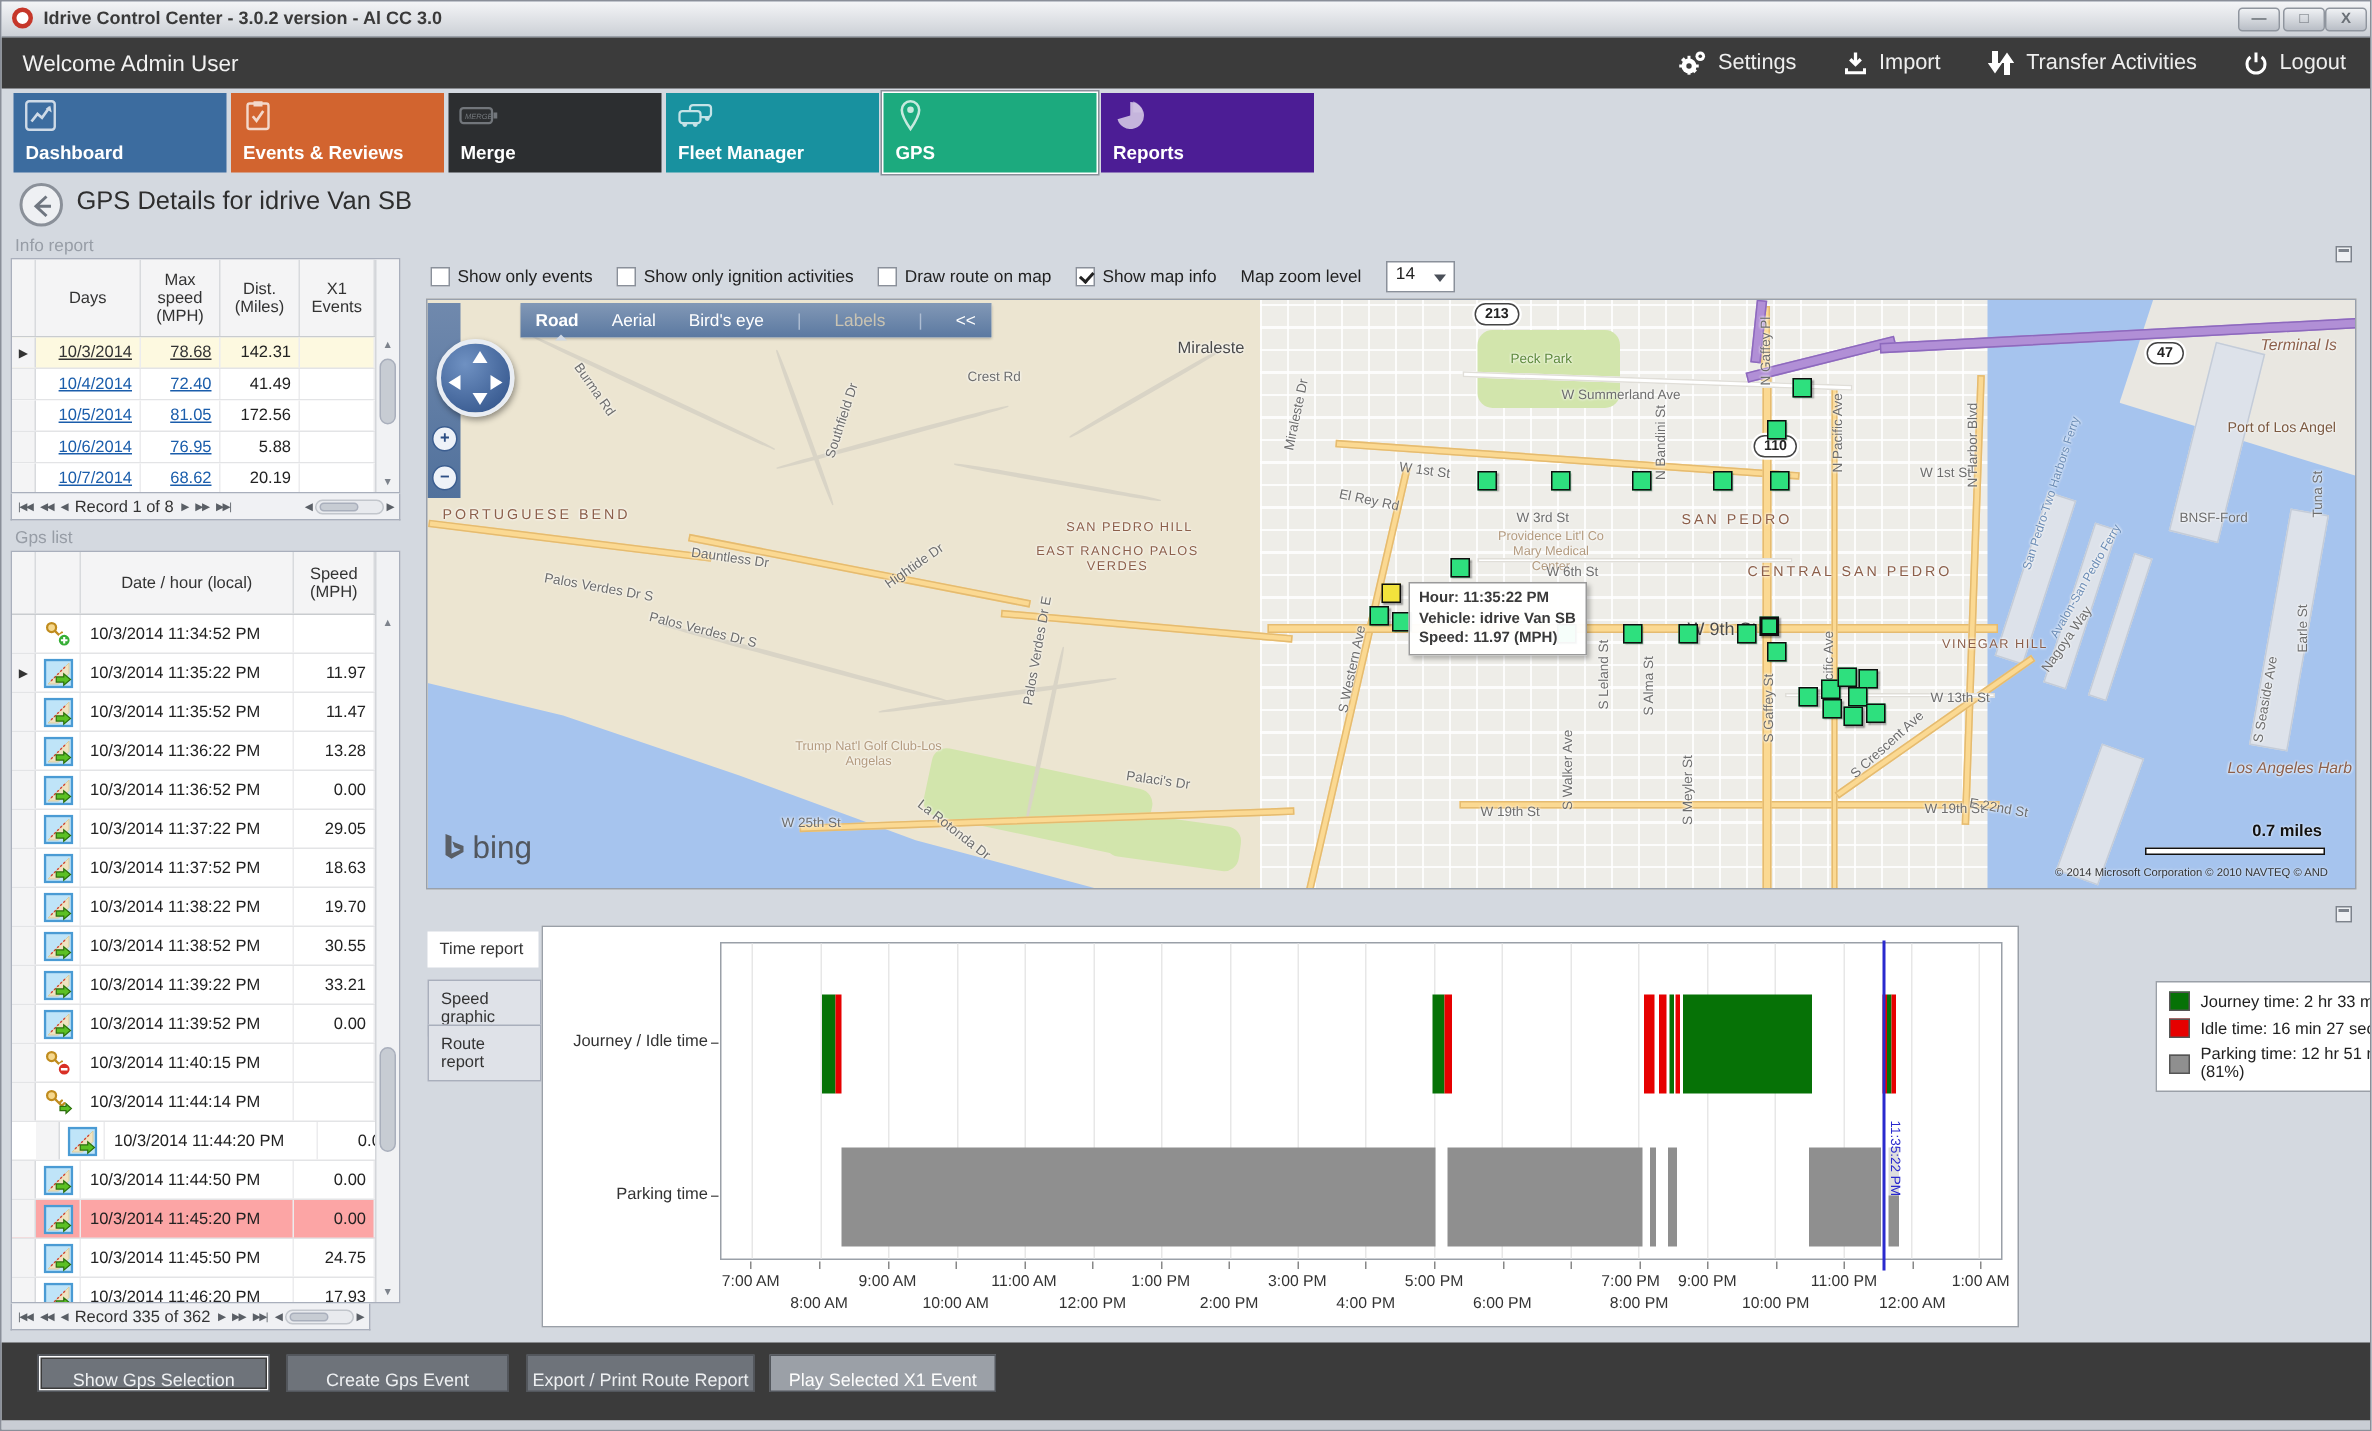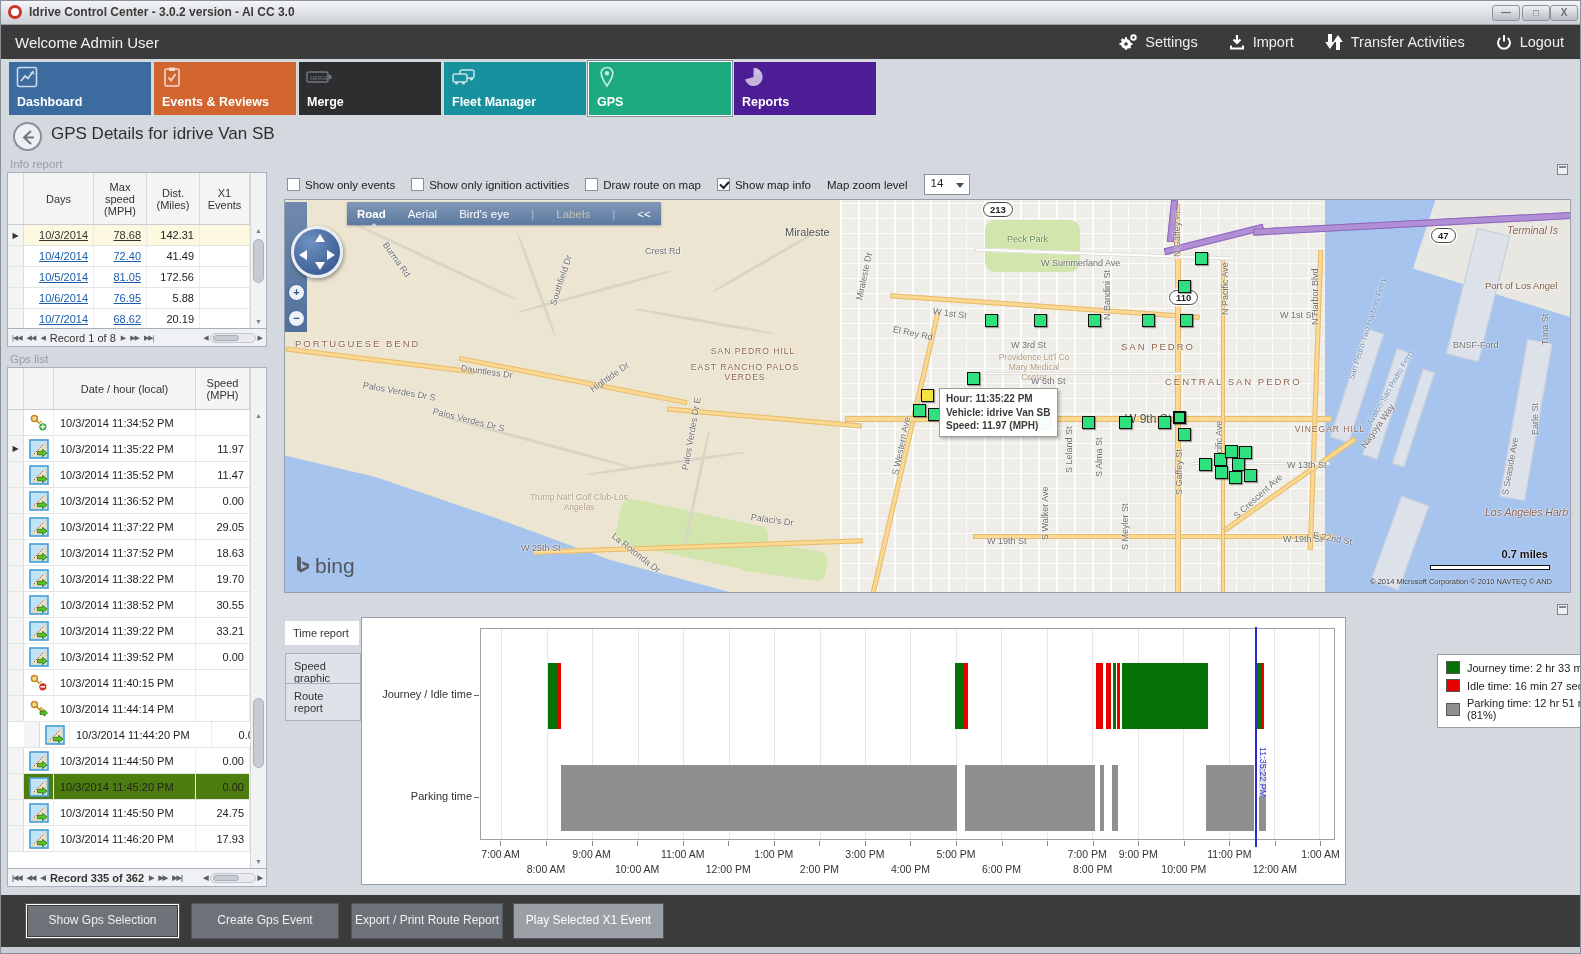--- a/index.html
+++ b/index.html
@@ -123,21 +123,21 @@
   .tickmark{position:absolute;top:223px;width:1px;height:5px;background:#888;}
   .xlab{position:absolute;font-size:10.5px;color:#333;transform:translateX(-50%);white-space:nowrap;}
   .marker-line{position:absolute;top:-2px;width:2px;height:220px;background:#2a2ace;}
   .marker-label{position:absolute;writing-mode:vertical-rl;font-size:9px;color:#2a2ace;background:rgba(255,255,255,.7);}
   #legend{position:absolute;left:1075px;top:36px;width:196px;background:#fff;border:1px solid #9aa0a8;padding:6px 8px;display:flex;flex-direction:column;gap:5px;}
   .leg-row{display:flex;align-items:center;gap:7px;font-size:11px;color:#222;}
   .leg-sw{width:14px;height:13px;border:1px solid #555;flex:0 0 auto;}
 
   
   .footer{position:absolute;left:0;top:894px;width:1581px;height:52px;background:#3b3b3b;}
-  .fbtn{position:absolute;top:8px;height:36px;background:#6e737a;color:#eef0f2;font-size:12px;border:1px solid #53575d;text-align:center;}
+  .fbtn{position:absolute;top:8px;height:25px;background:#6e737a;color:#eef0f2;font-size:12px;border:1px solid #53575d;text-align:center;}
   .fbtn.focused{box-shadow:0 0 0 1px #fff inset,0 0 0 2px #3b3b3b inset;}
   .fbtn.disabled{background:#9ba0a7;color:#fdfdfd;}
   .fbtn span{display:inline-block;padding-top:9px;}
   .bottom-strip{position:absolute;left:0;top:946px;width:1581px;height:8px;background:#c9cdd4;}
 </style>
 </head>
 <body>
 
 <div id="app">
 
@@ -402,20 +402,33 @@
       <div class="tr" style="height: 26px; background: rgb(255, 255, 255);">
         <div class="td ind" style="width: 16px;"></div>
         <div class="td" style="width: 30px; justify-content: center;">
           <span style="height: 20px;"><svg width="20" height="20" viewBox="0 0 20 20">
               <rect x="1" y="1" width="18" height="18" fill="#bfe4f8" stroke="#4a9bd4" stroke-width="1.6"></rect>
               <path d="M3 17 L17 3 L17 10 L10 17 Z" fill="#efe3c2" stroke="#d8c89a" stroke-width="0.6"></path>
               <path d="M5 15 L15 5" stroke="#d04030" stroke-width="0.9" stroke-dasharray="1.6 1.3"></path>
               <polygon points="8.5,12.3 13.5,12.3 13.5,10.2 18,14 13.5,17.8 13.5,15.7 8.5,15.7" fill="#5bc024" stroke="#2c700c" stroke-width="0.8"></polygon>
             </svg></span>
         </div>
+        <div class="td" style="width: 142px; padding-left: 6px;">10/3/2014 11:36:22 PM</div>
+        <div class="td num" style="width: 54px;">13.28</div>
+      </div>
+      <div class="tr" style="height: 26px; background: rgb(255, 255, 255);">
+        <div class="td ind" style="width: 16px;"></div>
+        <div class="td" style="width: 30px; justify-content: center;">
+          <span style="height: 20px;"><svg width="20" height="20" viewBox="0 0 20 20">
+              <rect x="1" y="1" width="18" height="18" fill="#bfe4f8" stroke="#4a9bd4" stroke-width="1.6"></rect>
+              <path d="M3 17 L17 3 L17 10 L10 17 Z" fill="#efe3c2" stroke="#d8c89a" stroke-width="0.6"></path>
+              <path d="M5 15 L15 5" stroke="#d04030" stroke-width="0.9" stroke-dasharray="1.6 1.3"></path>
+              <polygon points="8.5,12.3 13.5,12.3 13.5,10.2 18,14 13.5,17.8 13.5,15.7 8.5,15.7" fill="#5bc024" stroke="#2c700c" stroke-width="0.8"></polygon>
+            </svg></span>
+        </div>
         <div class="td" style="width: 142px; padding-left: 6px;">10/3/2014 11:36:52 PM</div>
         <div class="td num" style="width: 54px;">0.00</div>
       </div>
       <div class="tr" style="height: 26px; background: rgb(255, 255, 255);">
         <div class="td ind" style="width: 16px;"></div>
         <div class="td" style="width: 30px; justify-content: center;">
           <span style="height: 20px;"><svg width="20" height="20" viewBox="0 0 20 20">
               <rect x="1" y="1" width="18" height="18" fill="#bfe4f8" stroke="#4a9bd4" stroke-width="1.6"></rect>
               <path d="M3 17 L17 3 L17 10 L10 17 Z" fill="#efe3c2" stroke="#d8c89a" stroke-width="0.6"></path>
               <path d="M5 15 L15 5" stroke="#d04030" stroke-width="0.9" stroke-dasharray="1.6 1.3"></path>
@@ -538,21 +551,21 @@
           <span style="height: 20px;"><svg width="20" height="20" viewBox="0 0 20 20">
               <rect x="1" y="1" width="18" height="18" fill="#bfe4f8" stroke="#4a9bd4" stroke-width="1.6"></rect>
               <path d="M3 17 L17 3 L17 10 L10 17 Z" fill="#efe3c2" stroke="#d8c89a" stroke-width="0.6"></path>
               <path d="M5 15 L15 5" stroke="#d04030" stroke-width="0.9" stroke-dasharray="1.6 1.3"></path>
               <polygon points="8.5,12.3 13.5,12.3 13.5,10.2 18,14 13.5,17.8 13.5,15.7 8.5,15.7" fill="#5bc024" stroke="#2c700c" stroke-width="0.8"></polygon>
             </svg></span>
         </div>
         <div class="td" style="width: 142px; padding-left: 6px;">10/3/2014 11:44:50 PM</div>
         <div class="td num" style="width: 54px;">0.00</div>
       </div>
-      <div class="tr" style="height: 26px; background: #4d7c0f;">
+      <div class="tr" style="height: 26px; background: #fca5a5;">
         <div class="td ind" style="width: 16px;"></div>
         <div class="td" style="width: 30px; justify-content: center;">
           <span style="height: 20px;"><svg width="20" height="20" viewBox="0 0 20 20">
               <rect x="1" y="1" width="18" height="18" fill="#bfe4f8" stroke="#4a9bd4" stroke-width="1.6"></rect>
               <path d="M3 17 L17 3 L17 10 L10 17 Z" fill="#efe3c2" stroke="#d8c89a" stroke-width="0.6"></path>
               <path d="M5 15 L15 5" stroke="#d04030" stroke-width="0.9" stroke-dasharray="1.6 1.3"></path>
               <polygon points="8.5,12.3 13.5,12.3 13.5,10.2 18,14 13.5,17.8 13.5,15.7 8.5,15.7" fill="#5bc024" stroke="#2c700c" stroke-width="0.8"></polygon>
             </svg></span>
         </div>
         <div class="td" style="width: 142px; padding-left: 6px;">10/3/2014 11:45:20 PM</div>
@@ -583,21 +596,21 @@
         </div>
         <div class="td" style="width: 142px; padding-left: 6px;">10/3/2014 11:46:20 PM</div>
         <div class="td num" style="width: 54px;">17.93</div>
       </div>
       <div class="vscroll" style="height: 500px;">
         <div class="arr" style="top: 44px;">▲</div>
         <div class="arr" style="bottom: 3px;">▼</div>
         <div class="thumb" style="top: 330px; height: 70px;"></div>
       </div>
     </div>
-  <div class="pager" style="left:6px;top:868px;width:260px;height:18px;font-weight:bold;">
+  <div class="pager" style="left:6px;top:868px;width:240px;height:18px;">
     <span class="vcr">|◀◀</span>
     <span class="vcr">◀◀</span>
     <span class="vcr">◀</span>
     <span>Record 335 of 362</span>
     <span class="vcr">▶</span>
     <span class="vcr">▶▶</span>
     <span class="vcr">▶▶|</span>
     <span class="hsb">
         <span class="vcr">◀</span>
         <span class="htrack">

